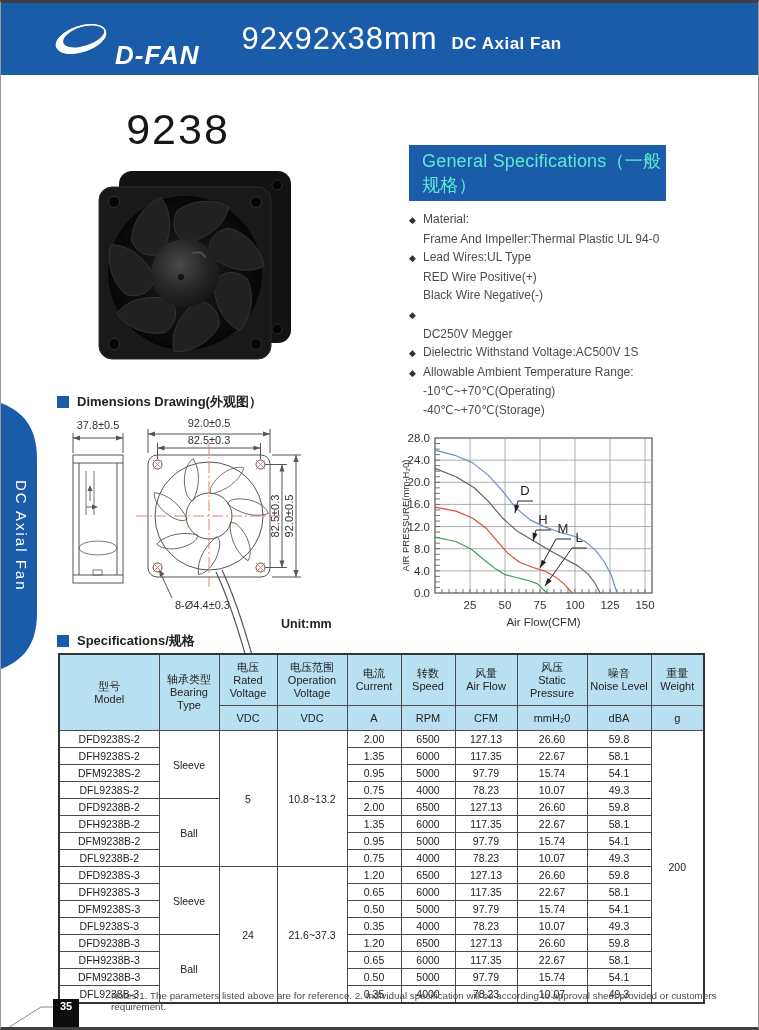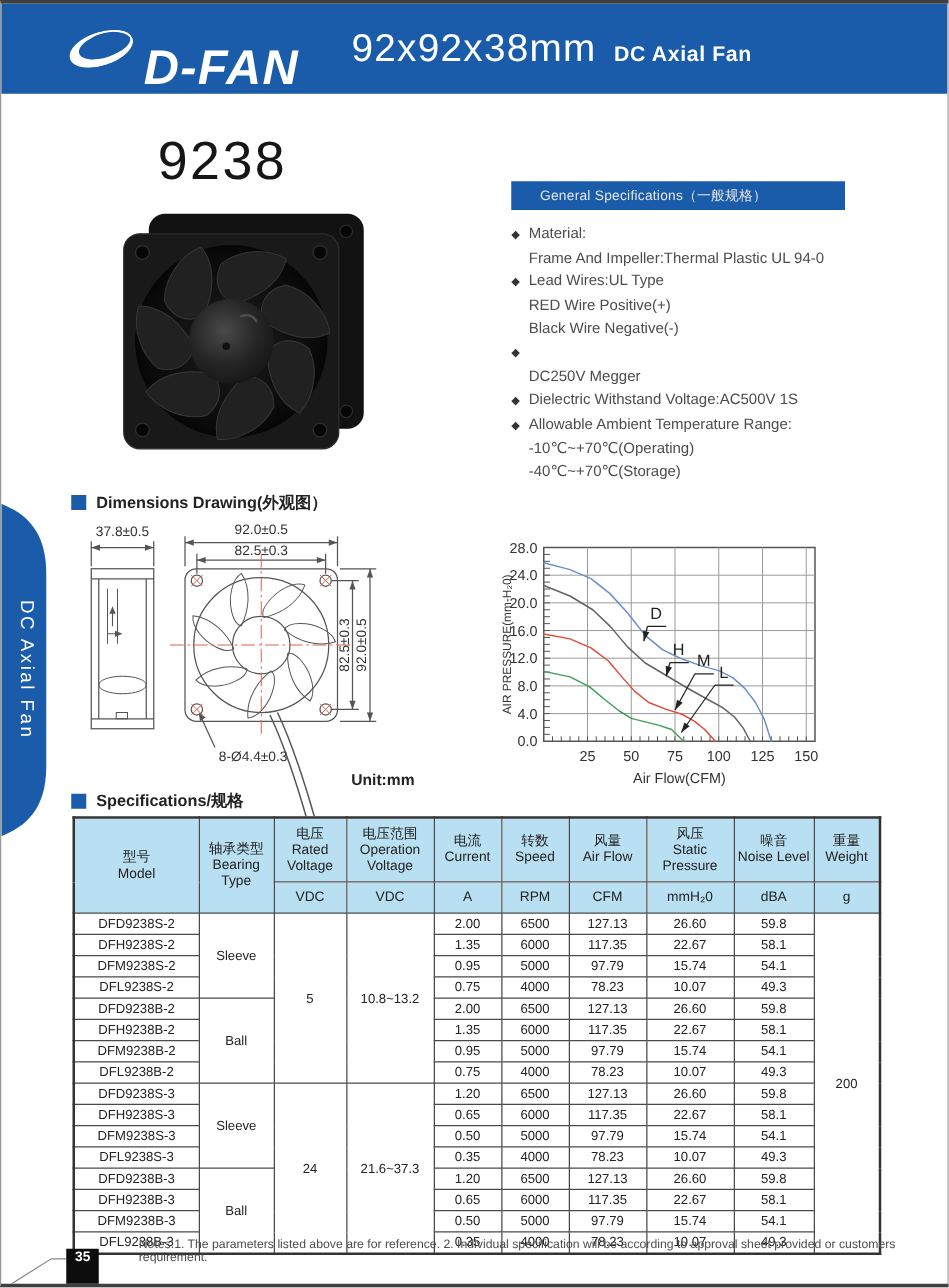--- a/index.html
+++ b/index.html
@@ -2,29 +2,29 @@
 <html><head>
 <meta charset="utf-8">
 <style>
   html,body{margin:0;padding:0;background:#e8e8e8;font-family:"Liberation Sans","DejaVu Sans",sans-serif;}
   .page{position:relative;width:759px;height:1030px;background:#fff;margin:0 auto;overflow:hidden;
         border-top:3px solid #3f3f3f;border-bottom:3px solid #3f3f3f;
         border-left:1px solid #9a9a9a;border-right:1px solid #9a9a9a;box-sizing:border-box;}
   
   .hdr{position:absolute;left:0;top:0;right:0;height:72px;background:#1a5ca9;display:flex;align-items:center;}
   .hdr .logo{margin-left:52px;}
-  .brand{color:#fff;font-weight:bold;font-size:39px;letter-spacing:1px;margin-left:6px;font-style:italic;margin-top:32px;}
+  .brand{color:#fff;font-weight:bold;font-size:26px;letter-spacing:1px;margin-left:6px;font-style:italic;margin-top:32px;}
   .size-title{color:#fff;font-size:31px;font-weight:400;margin-left:42px;letter-spacing:1px;}
   .prod-title{color:#fff;font-size:17px;font-weight:600;margin-left:14px;margin-top:10px;letter-spacing:.5px;}
   
   .model-num{position:absolute;left:112px;top:102px;width:130px;text-align:center;font-size:43px;color:#161616;letter-spacing:2px;}
   .fan-photo{position:absolute;left:92px;top:164px;}
   
   .gspecs{position:absolute;left:408px;top:142px;width:334px;}
-  .gs-title{background:#1a5ca9;color:#e5e5e5;font-size:11px;width:244px;padding:4px 0 4px 23px;letter-spacing:.2px;}
+  .gs-title{background:#1a5ca9;color:#5eead4;font-size:18px;width:244px;padding:4px 0 4px 13px;letter-spacing:.2px;}
   .gs-list{margin-top:9px;}
   .gs-line{display:flex;font-size:12px;color:#4c4c4c;line-height:18.6px;}
   .gs-bullet{width:14px;font-size:9px;color:#333;flex:none;padding-top:1px;}
   
   .sec-title{position:absolute;font-size:13px;font-weight:600;color:#222;display:flex;align-items:center;}
   .sq{width:12px;height:12px;background:#1a5ca9;margin-right:8px;flex:none;}
   
   .side-tab{position:absolute;left:0;top:398px;width:40px;height:270px;}
   .side-tab .vtext{position:absolute;left:6px;top:0;width:28px;height:270px;display:flex;align-items:center;justify-content:center;
      writing-mode:vertical-rl;color:#fff;font-size:15px;letter-spacing:2px;}

